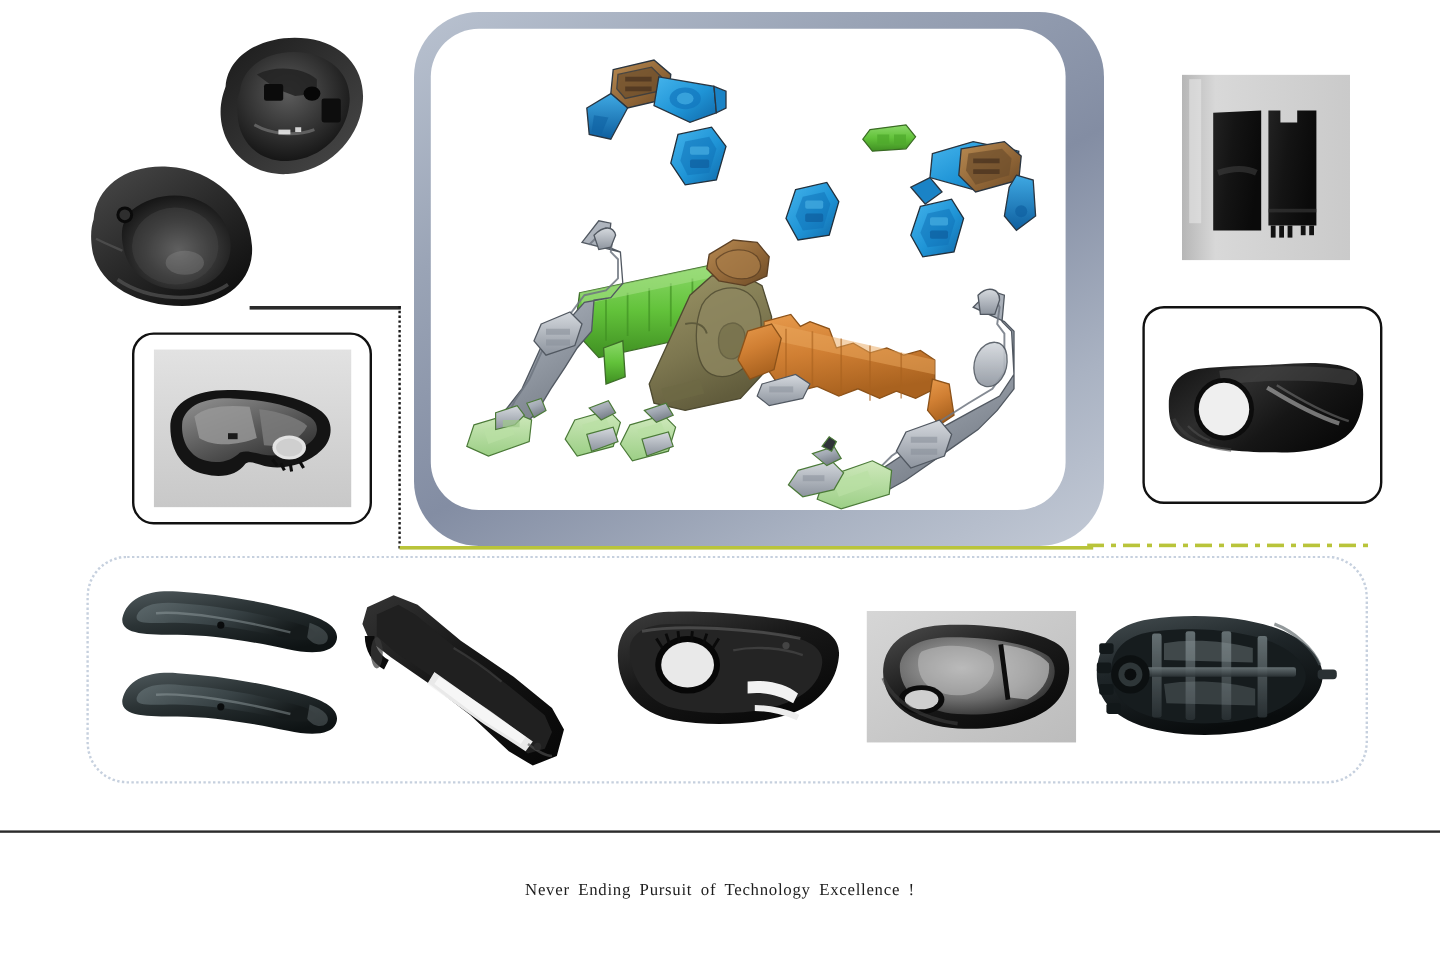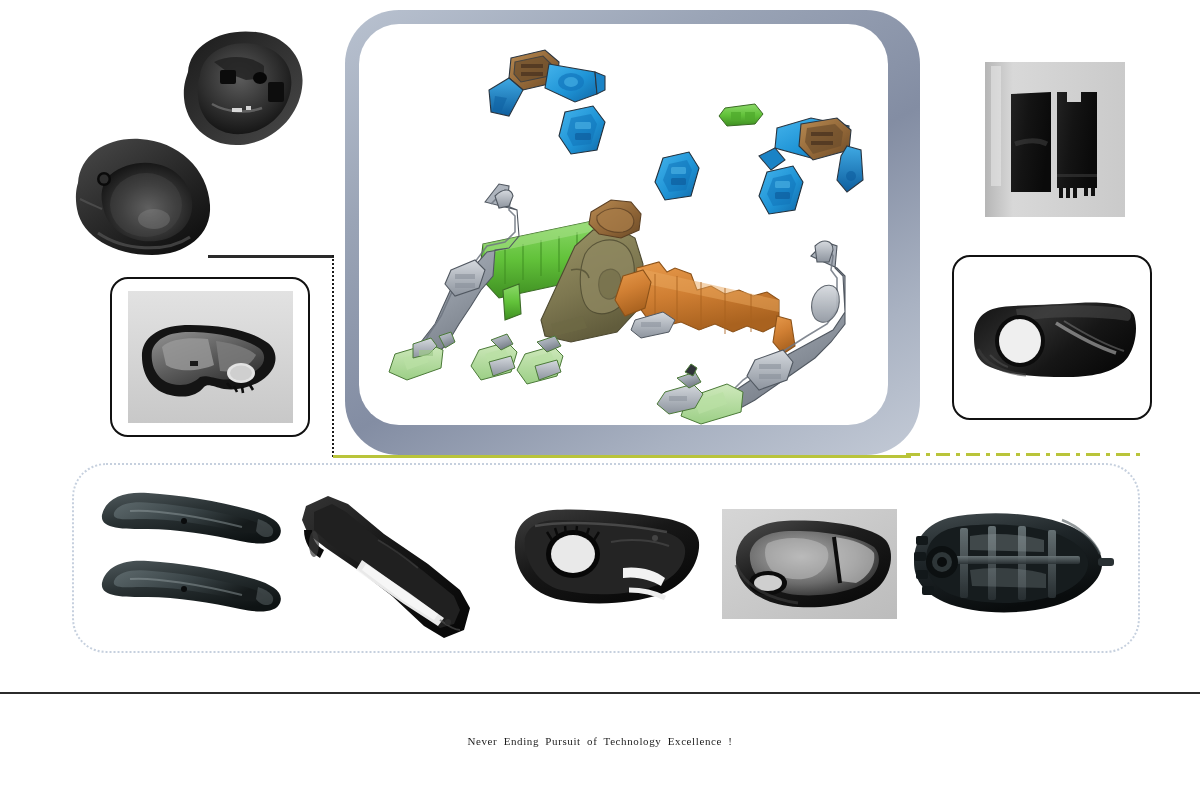--- a/index.html
+++ b/index.html
@@ -64,21 +64,21 @@
     box-sizing:border-box;
   }
 
   
   .footer-rule{position:absolute;left:0;height:0;border-top:2px solid #2b2b2b;}
   .footer-text{
     position:absolute;
     width:100%;
     text-align:center;
     font-family:"Liberation Serif", serif;
-    font-size:11px;
+    font-size:14px;
     color:#1d1d1d;
     letter-spacing:0.6px;
     word-spacing:3px;
   }
 </style>
 </head>
 <body>
 
 <div class="slide">
 

